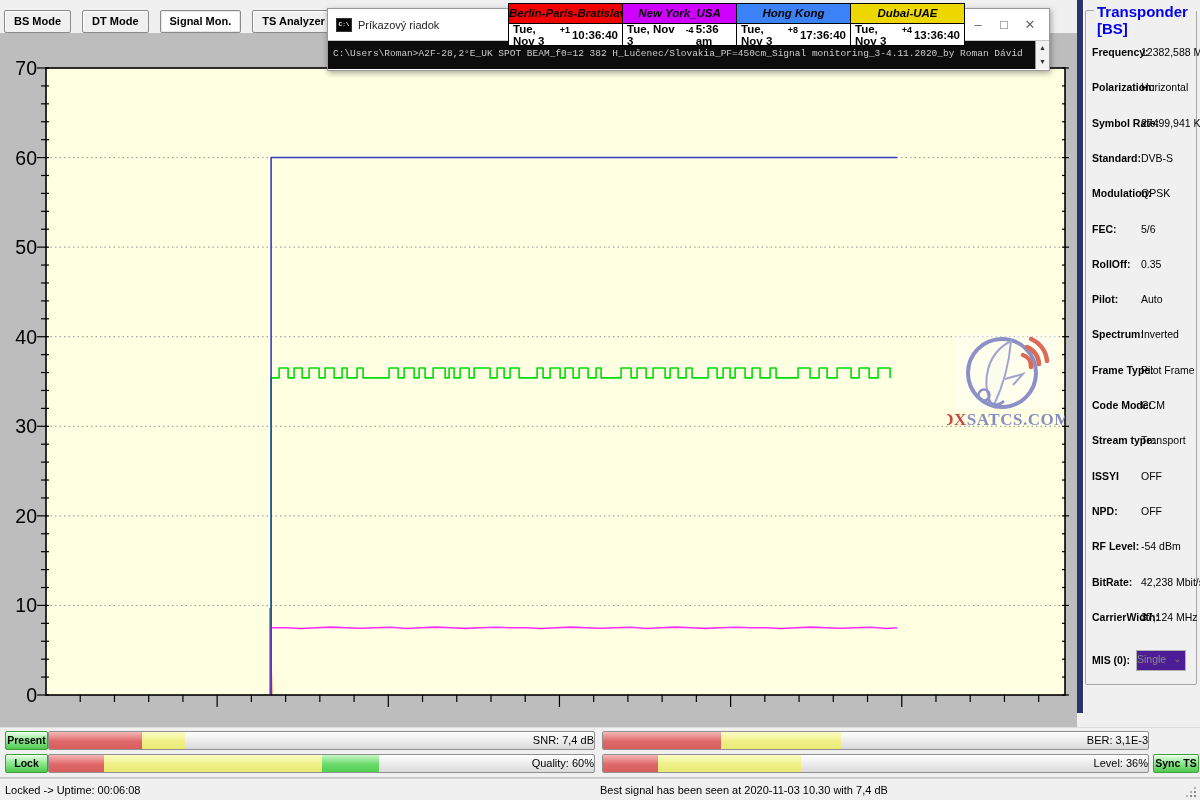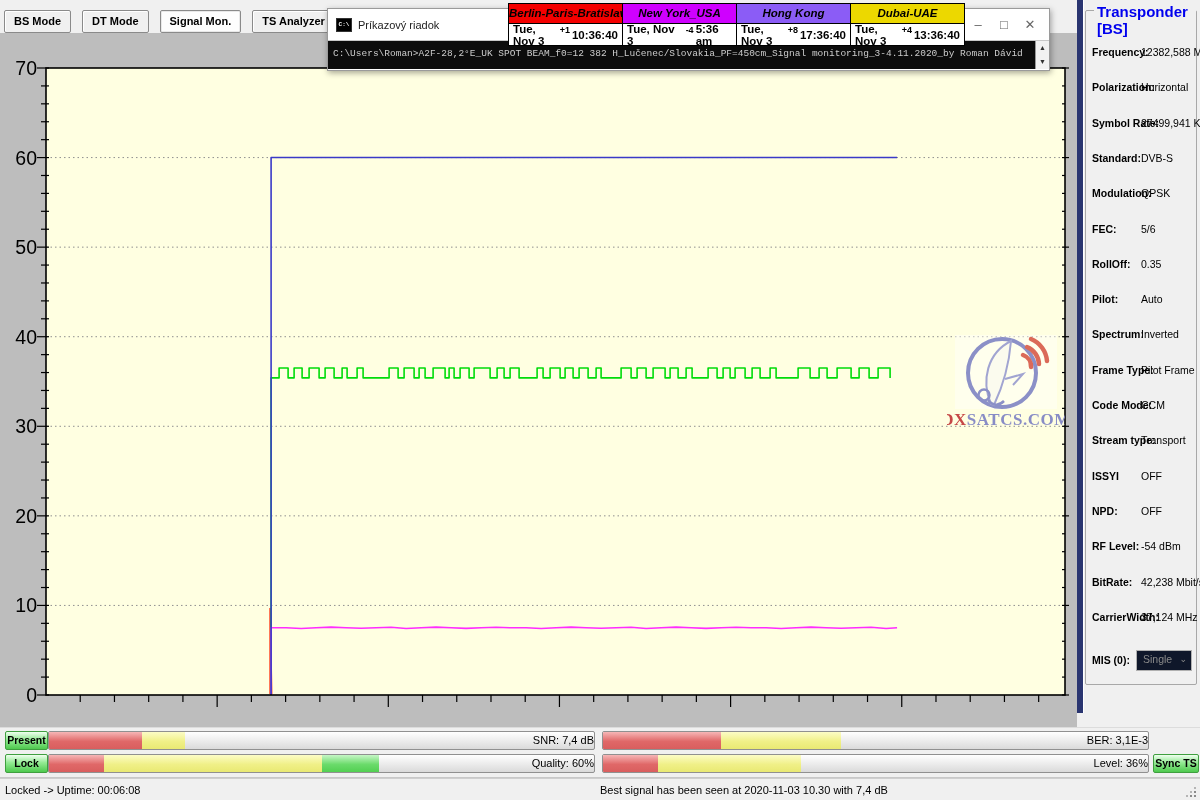--- a/index.html
+++ b/index.html
@@ -53,22 +53,22 @@
   #splitter{position:absolute;left:1077px;top:0;width:6px;height:713px;background:#2a3570;z-index:2;}
   #splitter-hl{position:absolute;left:1083px;top:0;width:1px;height:713px;background:#fff;z-index:2;}
   
   #sidebar{position:absolute;left:1084px;top:0;width:116px;height:727px;background:#f0f0f0;z-index:2;}
   #tp-box{position:absolute;left:1px;top:10px;width:110px;height:673px;border:1px solid #a8a8a8;border-radius:2px;}
   #tp-title{position:absolute;left:8px;top:-8px;background:#f0f0f0;padding:0 3px;
     color:#0000ee;font-size:15px;font-weight:700;}
   .tp-row{position:absolute;left:0;width:110px;}
   .tp-label{position:absolute;left:6px;font-size:10.5px;font-weight:700;white-space:nowrap;}
   .tp-value{position:absolute;left:55px;font-size:10.5px;white-space:nowrap;}
-  #mis-select{position:absolute;left:50px;top:-4px;width:48px;height:19px;background:#0f172a;
-    border:1px solid #b0b0b0;color:#8a8a8a;font-size:10.5px;line-height:17px;padding-left:6px;}
+  #mis-select{position:absolute;left:50px;top:-4px;width:48px;height:19px;background:#4c1d95;
+    border:1px solid #b0b0b0;color:#8a8a8a;font-size:10.5px;line-height:17px;}
   #mis-chevron{position:absolute;right:4px;top:0;color:#8a8a8a;font-size:9px;}
   #ts-button{position:absolute;left:1085px;top:695px;width:110px;height:26px;background:#f4f4f4;
     border:1px solid #9a9a9a;border-radius:2px;display:flex;align-items:center;justify-content:center;cursor:default;}
   #ts-icon{width:14px;height:12px;border:1px solid #3a6ea5;
     background:linear-gradient(#58aee6 0 28%,#ffffff 28% 46%,#b8cfe4 46% 58%,#ffffff 58% 74%,#58aee6 74% 100%);}
   
   #bars-sep-top{position:absolute;left:0;top:727px;width:1200px;height:1px;background:#dcdcdc;}
   #bars-sep-bot{position:absolute;left:0;top:777px;width:1200px;height:1px;background:#c8c8c8;}
   .gbtn{position:absolute;height:17px;border:1px solid #3f9f3f;border-radius:2px;
     background:linear-gradient(#f0fff0,#93ea93 45%,#4ec94e);
@@ -259,21 +259,21 @@
     <div id="console-scroll">
       <div class="scroll-arrow">▲</div>
       <div class="scroll-arrow">▼</div>
     </div>
   </div>
 </div>
 
 <div id="clocks">
     <div class="clock-name" style="background: rgb(244, 0, 0); grid-row: 1;">Berlin-Paris-Bratislava</div>
     <div class="clock-name" style="background: rgb(207, 0, 255); grid-row: 1;">New York_USA</div>
-    <div class="clock-name" style="background: #8b5cf6; grid-row: 1;">Hong Kong</div>
+    <div class="clock-name" style="background: #3b82f6; grid-row: 1;">Hong Kong</div>
     <div class="clock-name" style="background: rgb(236, 216, 0); grid-row: 1;">Dubai-UAE</div>
     <div class="clock-time" style="grid-row: 2;">
       <span class="clock-date">Tue, Nov 3</span>
       <span class="clock-off">+1</span>
       <span class="clock-hms">10:36:40</span>
     </div>
     <div class="clock-time" style="grid-row: 2;">
       <span class="clock-date">Tue, Nov 3</span>
       <span class="clock-off">-4</span>
       <span class="clock-hms">5:36 am</span>

